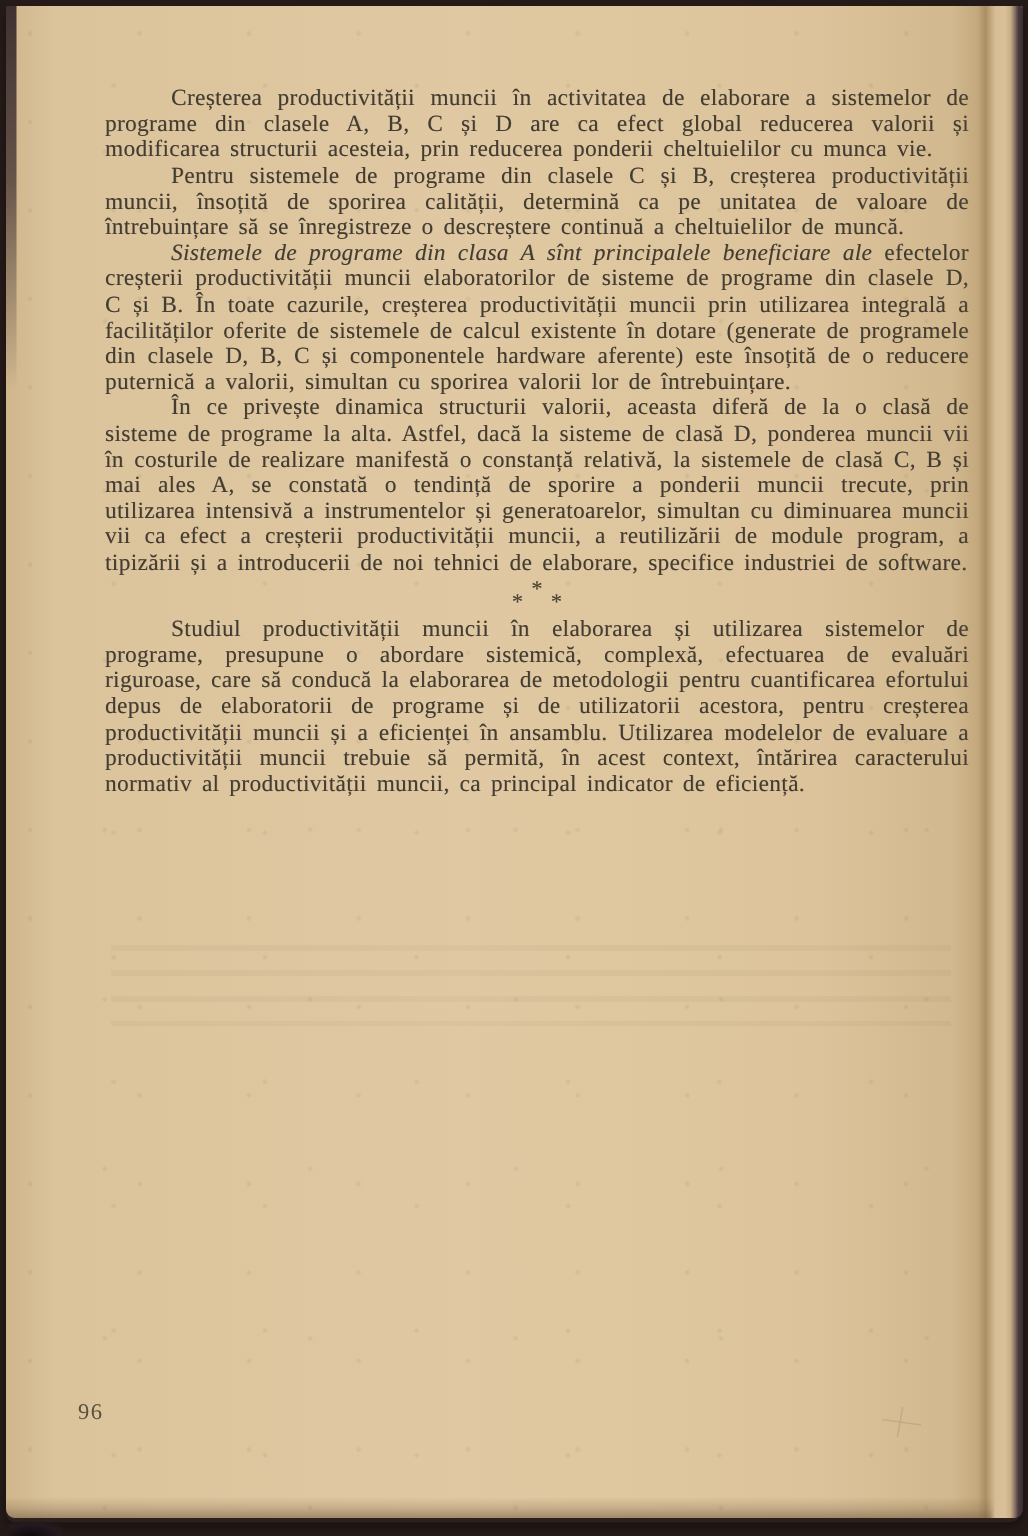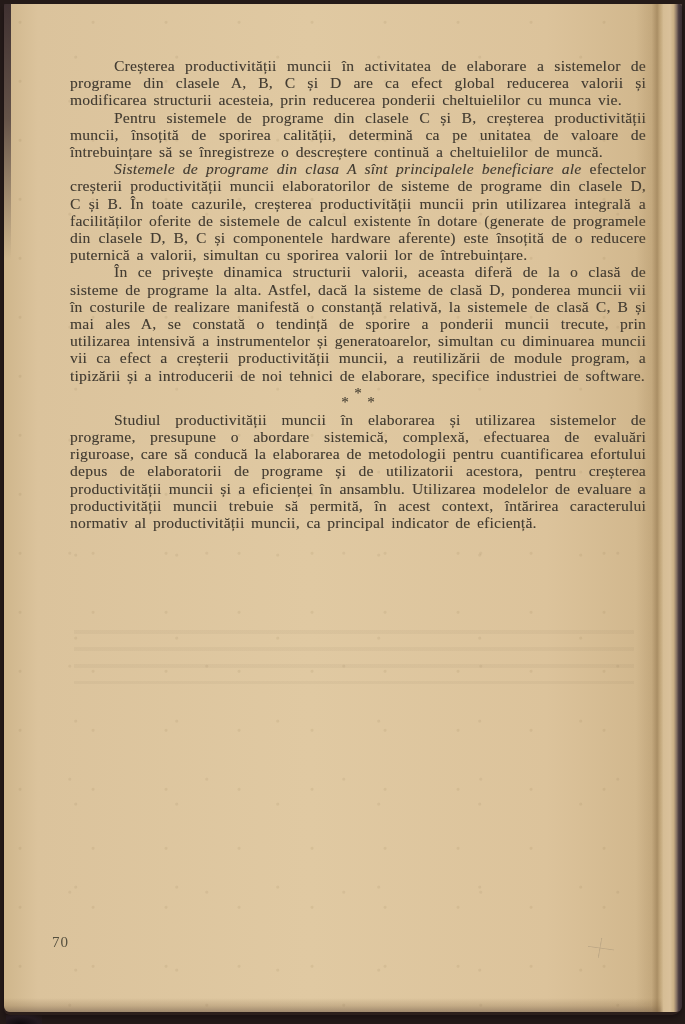--- a/index.html
+++ b/index.html
@@ -180,21 +180,21 @@
         </div>
       </div>
 
       <div id="text-block-2">
           <p class="para">Studiul productivității muncii în elaborarea și utilizarea sistemelor de programe, presupune o abordare sistemică, complexă, efectuarea de evaluări riguroase, care să conducă la elaborarea de metodologii pentru cuantificarea efortului depus de elaboratorii de programe și de utilizatorii acestora, pentru creșterea productivității muncii și a eficienței în ansamblu. Utilizarea modelelor de evaluare a productivității muncii trebuie să permită, în acest context, întărirea caracterului normativ al productivității muncii, ca principal indicator de eficiență.</p>
         </div>
     </div>
 
     <div class="ghost"></div>
 
-    <div class="page-number">70</div>
+    <div class="page-number">96</div>
 
     <div class="pencil-mark"></div>
 
     <div class="bottom-shadow"></div>
     <div class="page-stack"></div>
   </div>
   <div class="corner-smudge"></div>
 </div>
 
 </body></html>

